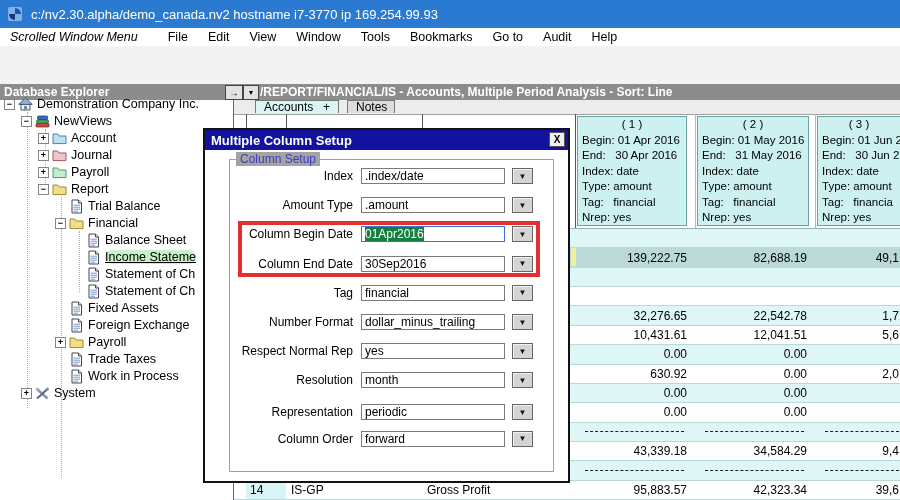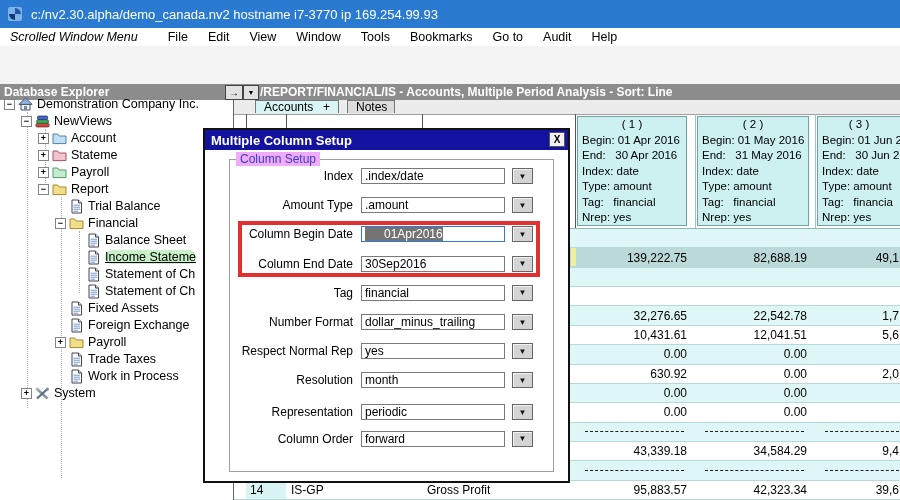--- a/index.html
+++ b/index.html
@@ -73,27 +73,27 @@
   .sliver{left:571px;top:248px;width:5px;height:18px;background:#f2ee9a;z-index:5;}
   
   .dialog{left:203px;top:128px;width:367px;height:355px;background:#fff;border:2px solid #111;
           box-sizing:border-box;z-index:10;}
   .dtitle{position:absolute;left:0;top:0;right:0;height:20px;background:#12129e;color:#fff;
           font-weight:bold;font-size:13px;display:flex;align-items:center;padding-left:6px;}
   .dclose{position:absolute;right:3px;top:2px;width:16px;height:15px;background:#f0f0f0;border:1px solid #555;
           box-sizing:border-box;color:#000;font-size:10px;font-weight:bold;display:flex;
           align-items:center;justify-content:center;}
   .groupbox{position:absolute;left:24px;top:29px;right:14px;bottom:9px;border:1px solid #a0a0a0;}
-  .grouplabel{position:absolute;left:6px;top:-8px;background:#f0abfc;padding:0 4px;color:#3c3cc4;font-size:12px;}
+  .grouplabel{position:absolute;left:6px;top:-8px;background:#a3a3a3;padding:0 4px;color:#3c3cc4;font-size:12px;}
   .field{position:absolute;left:10px;right:0;height:18px;display:flex;align-items:center;}
   .flabel{width:138px;text-align:right;margin-right:8px;font-size:12px;flex:none;}
   .finput{width:144px;height:16px;border:1px solid #7a7a7a;background:#fff;font-size:12px;
           display:flex;align-items:center;padding-left:3px;box-sizing:border-box;flex:none;white-space:nowrap;}
   .finput.focused{border:1px solid #3577d4;}
-  .finput.focused .val{background:#737373;color:#fff;padding-left:19px;}
+  .finput.focused .val{background:#15803d;color:#fff;}
   .fdrop{width:21px;height:16px;margin-left:7px;background:#d4d4d4;border:1px solid #666;
          box-sizing:border-box;display:flex;align-items:center;justify-content:center;
          font-size:8px;color:#111;box-shadow:inset 1px 1px 0 #f2f2f2;flex:none;}
   .redrect{left:238px;top:221px;width:302px;height:56px;border:4px solid #e23030;box-sizing:border-box;z-index:20;}
 </style>
 </head>
 <body>
 
 <div id="screen">
 
@@ -242,21 +242,21 @@
         <div class="treeicon"><svg width="15" height="15" viewBox="0 0 15 15">
             <path d="M1 3 H5.6 L7.2 5 H14 V12.6 H1 Z" fill="#bfe0f2" stroke="#557fa5"></path>
           </svg></div>
         <div class="treelabel">Account</div>
       </div>
       <div class="treeitem" style="left: 38px; top: 46.5px;">
         <div class="expbox">+</div>
         <div class="treeicon"><svg width="15" height="15" viewBox="0 0 15 15">
             <path d="M1 3 H5.6 L7.2 5 H14 V12.6 H1 Z" fill="#f2c4cc" stroke="#a55566"></path>
           </svg></div>
-        <div class="treelabel">Stateme</div>
+        <div class="treelabel">Journal</div>
       </div>
       <div class="treeitem" style="left: 38px; top: 63.5px;">
         <div class="expbox">+</div>
         <div class="treeicon"><svg width="15" height="15" viewBox="0 0 15 15">
             <path d="M1 3 H5.6 L7.2 5 H14 V12.6 H1 Z" fill="#c4ecce" stroke="#55996a"></path>
           </svg></div>
         <div class="treelabel">Payroll</div>
       </div>
       <div class="treeitem" style="left: 38px; top: 80.5px;">
         <div class="expbox">−</div>

